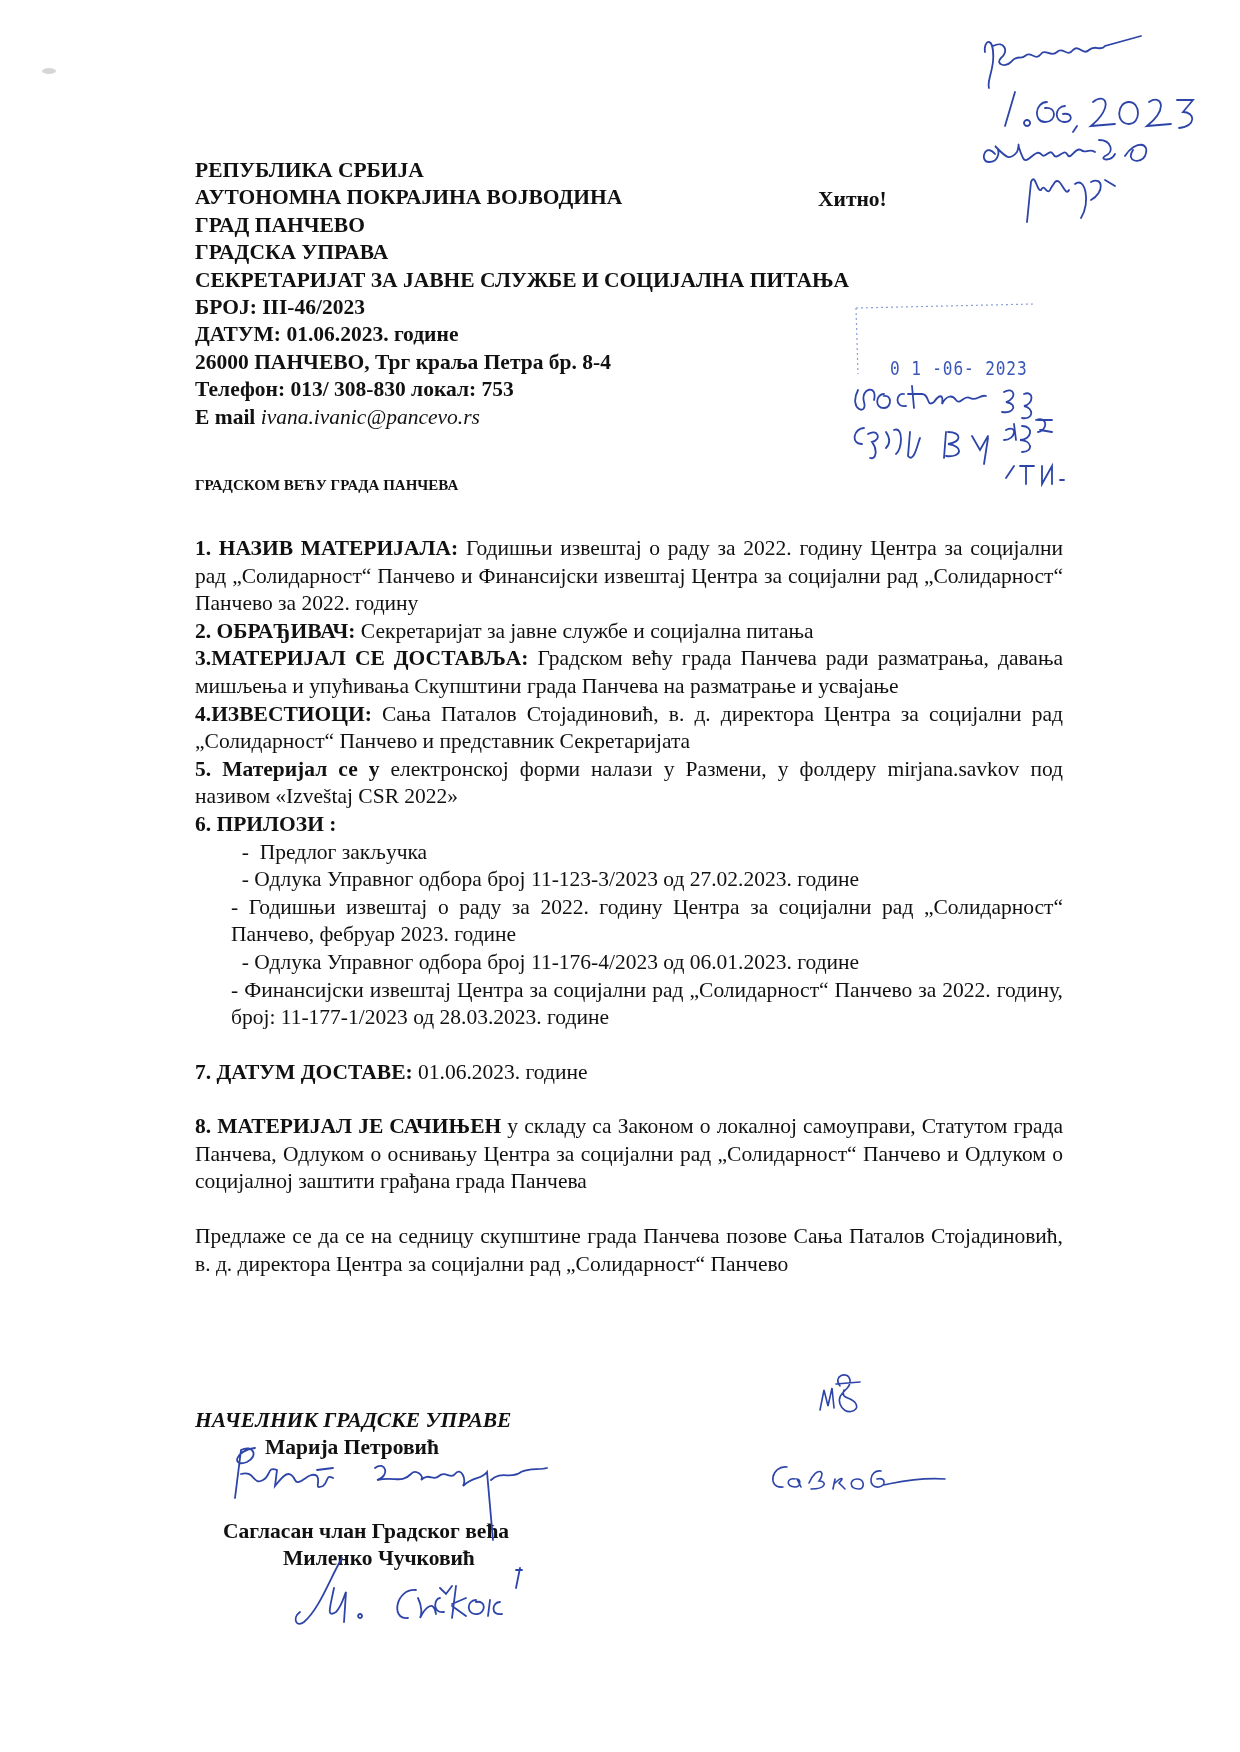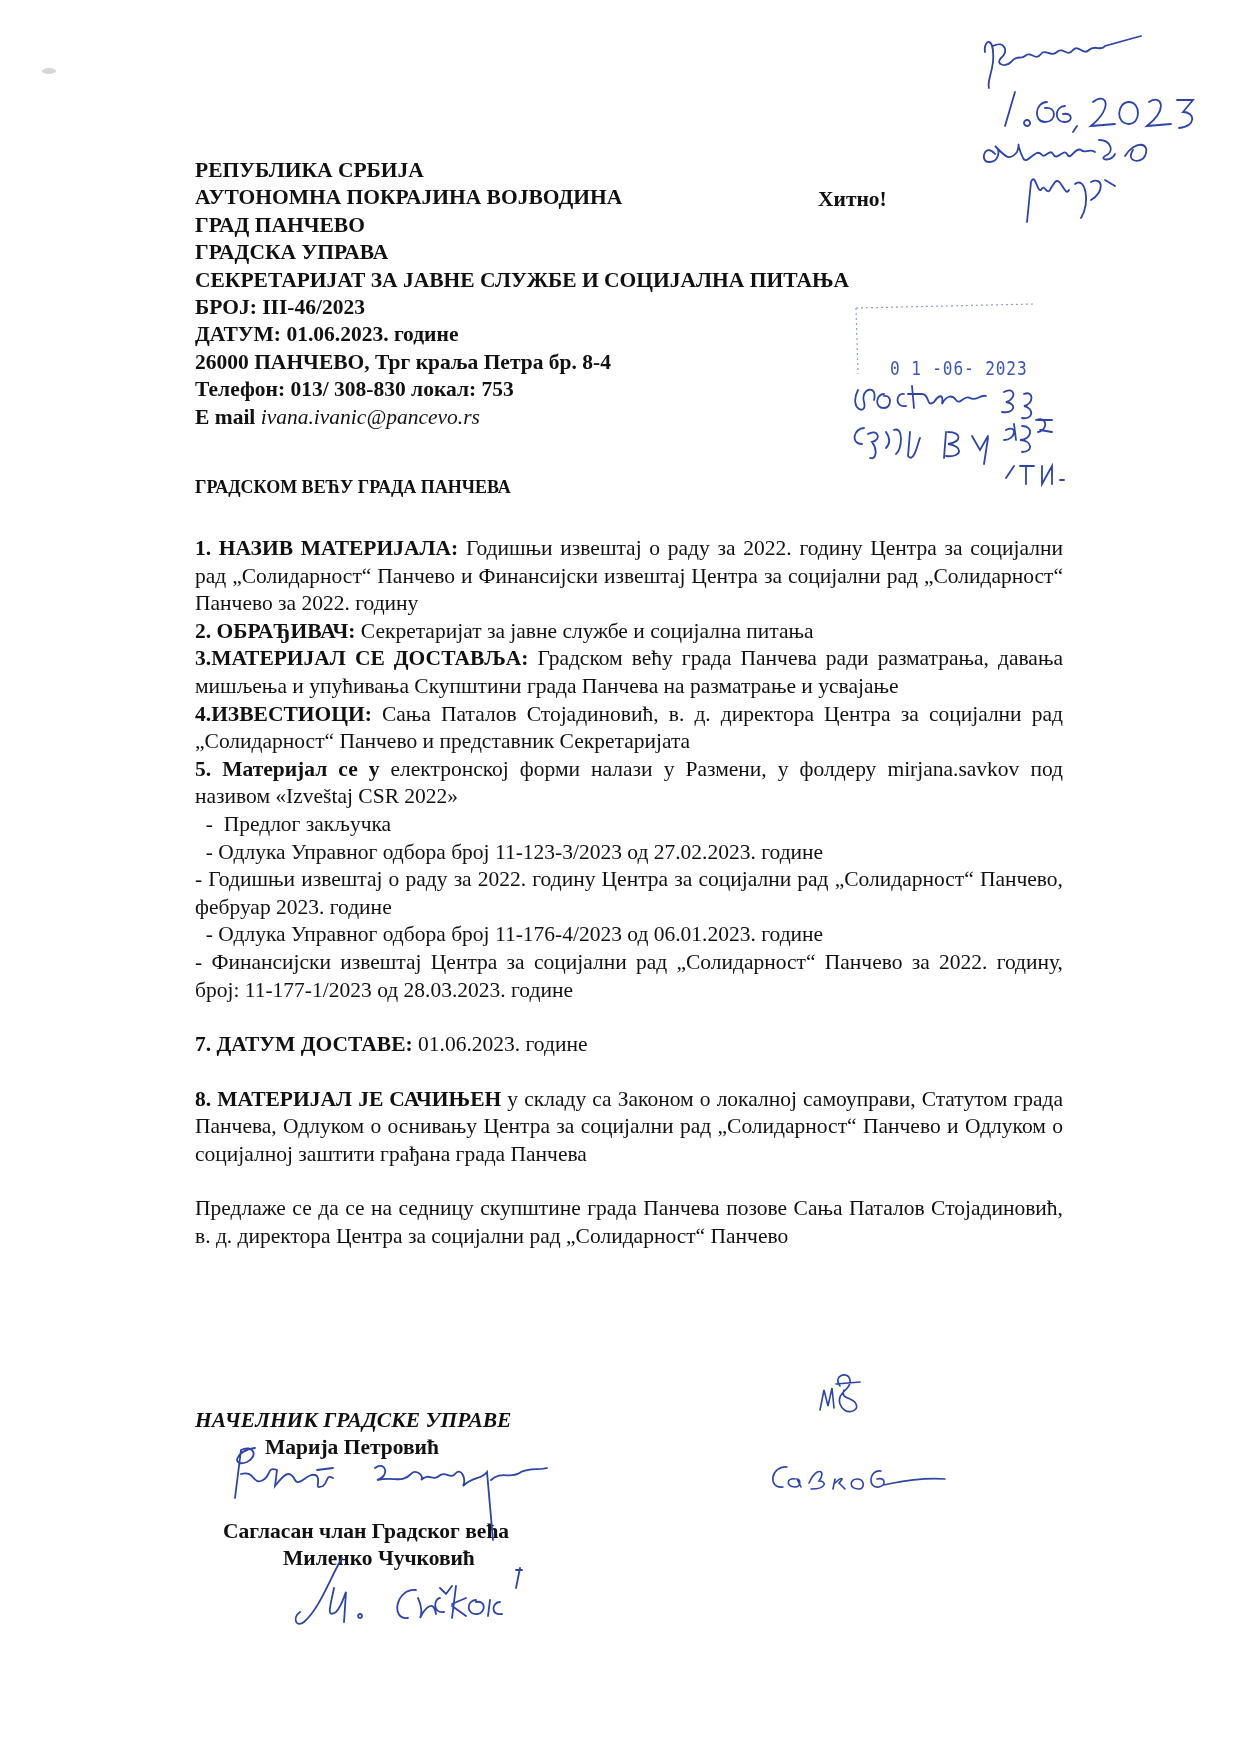--- a/index.html
+++ b/index.html
@@ -7,27 +7,27 @@
          font-family: "Liberation Serif", "DejaVu Serif", serif; color: #111111; }
   .page { position: absolute; left: 0; top: 0; width: 1240px; height: 1652px; background: #fff; }
   .scanspeck { position: absolute; left: 42px; top: 68px; width: 14px; height: 6px;
                background: #bbb; border-radius: 50%; opacity: .6; }
 
   .header { position: absolute; left: 195px; top: 157px; font-weight: bold; font-size: 21.5px; line-height: 27.4px; }
   .header div { white-space: nowrap; }
   .urgent { position: absolute; left: 818px; top: 187px; font-weight: bold; font-size: 21.5px; }
   .email-val { font-style: italic; font-weight: normal; text-align: right; }
 
-  .addressee { position: absolute; left: 195px; top: 477px; font-weight: bold; font-size: 18px; text-align: right; }
+  .addressee { position: absolute; left: 195px; top: 477px; font-weight: bold; font-size: 15px; text-align: right; }
 
   .body { position: absolute; left: 195px; top: 535px; width: 868px; font-size: 21.5px; line-height: 27.6px; }
   .body p { margin: 0; text-align: justify; }
   .body .lbl { font-weight: bold; }
   .body .attach { padding-left: 0; }
-  .body .attach p { text-align: justify; }
+  .body .attach p { text-align: justify; margin-left: 36px; }
   .gap { height: 27px; }
 
   .sig-left { position: absolute; left: 195px; top: 1407px; font-weight: bold; font-size: 21.5px; line-height: 27px; }
   .sig-left .title1 { white-space: nowrap; font-style: italic; }
   .sig-left .name1 { padding-left: 70px; }
   .sig-left .title2 { padding-left: 28px; margin-top: 57px; white-space: nowrap; }
   .sig-left .name2 { padding-left: 88px; }
   .sig-right { position: absolute; left: 752px; top: 1407px; font-weight: bold; font-size: 21.5px; line-height: 27px; }
   .sig-right .title3 { padding-left: 18px; }
 
@@ -82,20 +82,21 @@
   </div>
 
   <div class="addressee">ГРАДСКОМ ВЕЋУ ГРАДА ПАНЧЕВА</div>
 
   <div class="body">
     <p><span class="lbl">1. НАЗИВ МАТЕРИЈАЛА:</span><span> Годишњи извештај о раду за 2022. годину Центра за социјални рад  „Солидарност“ Панчево и Финансијски извештај Центра за социјални рад „Солидарност“ Панчево за 2022. годину</span></p>
     <p><span class="lbl">2. ОБРАЂИВАЧ:</span><span> Секретаријат за јавне службе и социјална питања</span></p>
     <p><span class="lbl">3.МАТЕРИЈАЛ СЕ ДОСТАВЉА:</span><span> Градском већу града Панчева ради разматрања, давања мишљења и упућивања Скупштини града Панчева на разматрање и усвајање</span></p>
     <p><span class="lbl">4.ИЗВЕСТИОЦИ:</span><span> Сања Паталов Стојадиновић, в. д. директора Центра за социјални рад „Солидарност“ Панчево и представник Секретаријата</span></p>
     <p><span class="lbl">5. Материјал се у</span><span> електронској форми налази у Размени, у фолдеру mirjana.savkov под називом «Izveštaj CSR 2022»</span></p>
+    <p class="lbl">6. ПРИЛОЗИ :</p>
     <div class="attach">
       <p style="white-space:pre">  -  Предлог закључка</p>
       <p style="white-space:pre">  - Одлука Управног одбора број 11-123-3/2023 од 27.02.2023. године</p>
       <p>  - Годишњи извештај о раду за 2022. годину Центра за социјални рад „Солидарност“ Панчево,  фебруар 2023. године</p>
       <p style="white-space:pre">  - Одлука Управног одбора број 11-176-4/2023 од 06.01.2023. године</p>
       <p>  - Финансијски извештај Центра за социјални рад „Солидарност“ Панчево за 2022. годину, број: 11-177-1/2023 од 28.03.2023. године</p>
     </div>
     <div class="gap"></div>
     <p><span class="lbl">7. ДАТУМ ДОСТАВЕ:</span><span> 01.06.2023. године</span></p>
     <div class="gap"></div>

